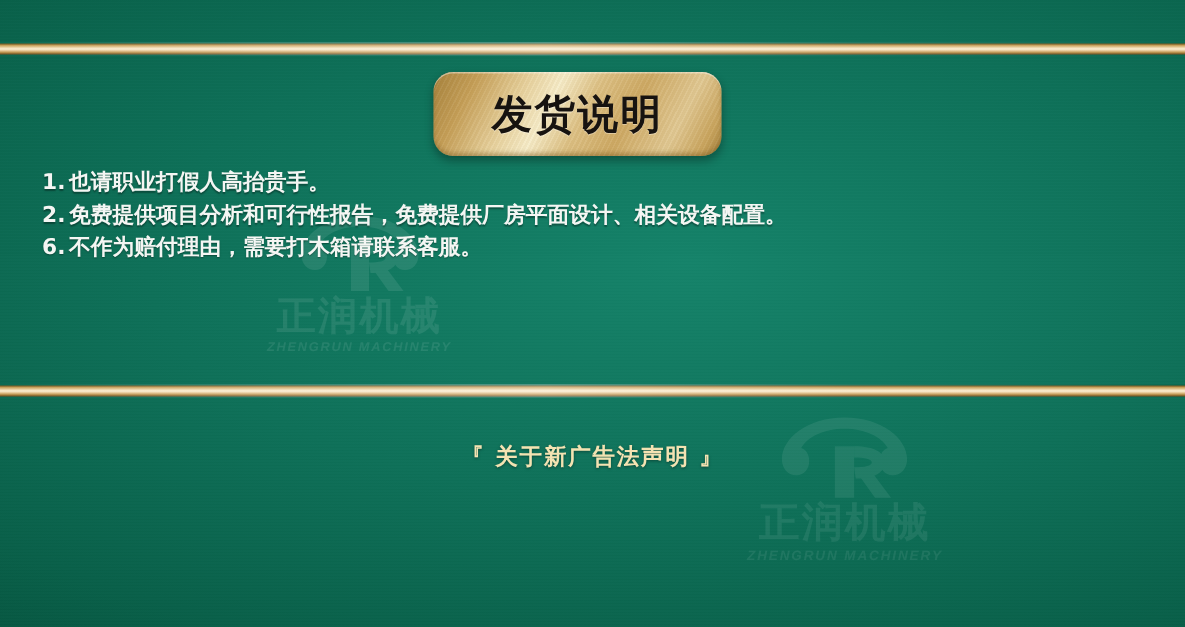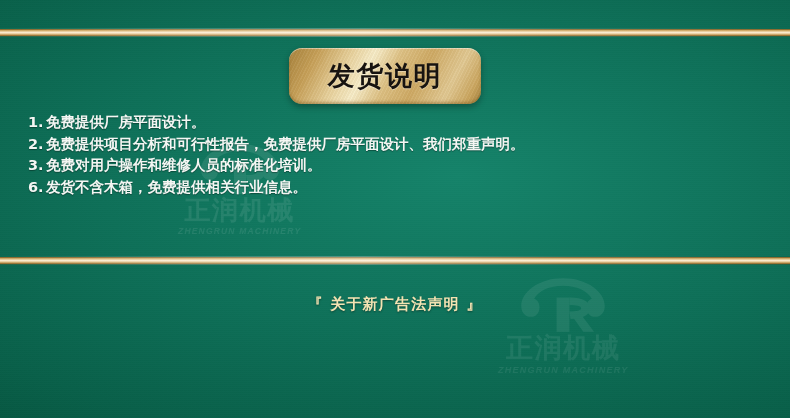--- a/index.html
+++ b/index.html
@@ -264,29 +264,26 @@
 
   <div id="divider-top" class="gold-rule"></div>
   <div id="divider-bottom" class="gold-rule"></div>
 
   <div id="title-badge">
     <span id="title-text">发货说明</span>
   </div>
 
   <ul id="service-list">
     <li>
-      <span class="num">1.</span><span>免费提供厂房平面设计。</span>
+      <span class="num">1.</span><span>也请职业打假人高抬贵手。</span>
     </li>
     <li>
-      <span class="num">2.</span><span>免费提供项目分析和可行性报告，免费提供厂房平面设计、我们郑重声明。</span>
+      <span class="num">2.</span><span>免费提供项目分析和可行性报告，免费提供厂房平面设计、相关设备配置。</span>
     </li>
     <li>
-      <span class="num">3.</span><span>免费对用户操作和维修人员的标准化培训。</span>
-    </li>
-    <li>
-      <span class="num">6.</span><span>发货不含木箱，免费提供相关行业信息。</span>
+      <span class="num">6.</span><span>不作为赔付理由，需要打木箱请联系客服。</span>
     </li>
   </ul>
 
   <div id="declaration-heading">『  关于新广告法声明  』</div>
 
 
 </div>
 
 </body></html>

